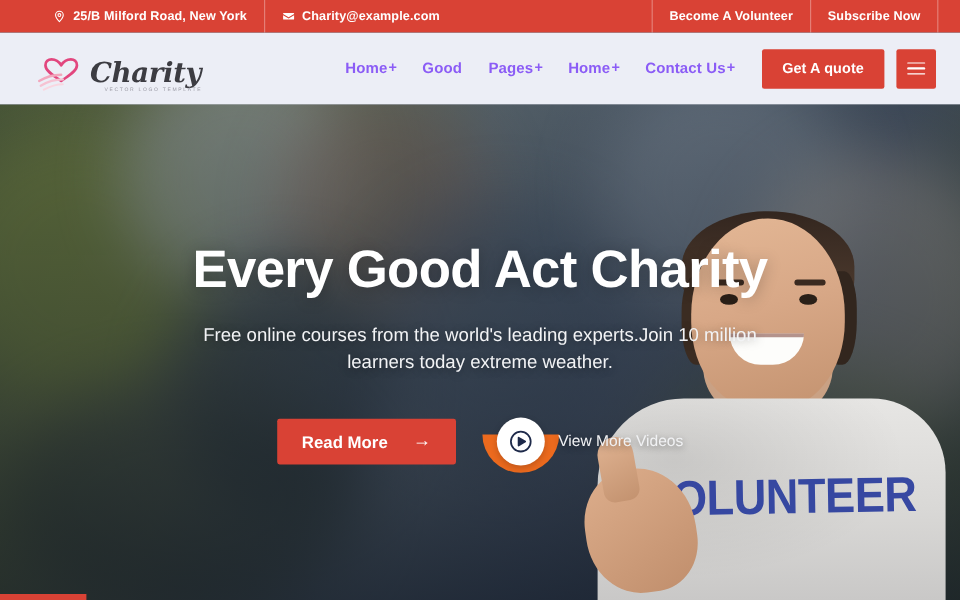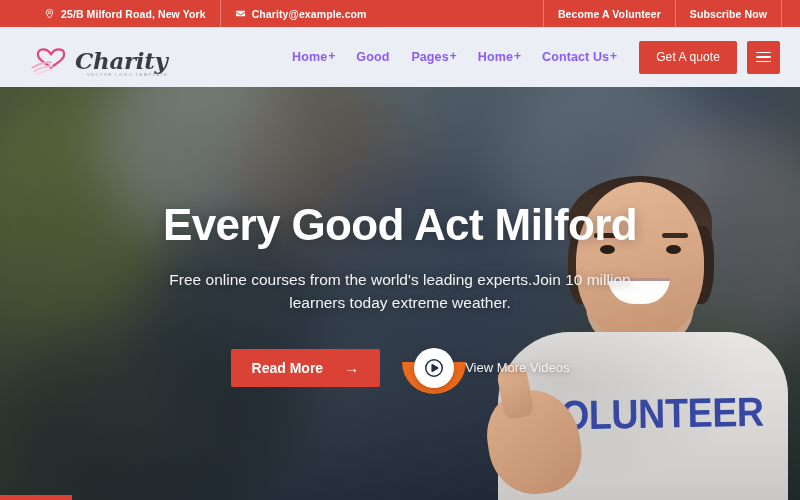--- a/index.html
+++ b/index.html
@@ -59,21 +59,21 @@
     letter-spacing:.1px; white-space:nowrap; cursor:pointer;
   }
   .nav-plus { font-size:12px; font-weight:bold; margin-left:1px; line-height:1; }
 
   .quote-btn {
     margin-left:22px;
     background:#d94235; color:#fff;
     border:none; border-radius:2px;
     height:33px; padding:0 17px;
     font-family:"Liberation Sans", sans-serif;
-    font-size:12px; font-weight:normal; letter-spacing:.1px;
+    font-size:12px; font-weight:bold; letter-spacing:.1px;
     cursor:pointer; white-space:nowrap;
   }
   .burger {
     margin-left:10px; width:33px; height:33px;
     background:#d94235; border:none; border-radius:2px;
     display:flex; flex-direction:column; align-items:center; justify-content:center;
     gap:3px; cursor:pointer;
   }
   .burger i { display:block; width:15px; height:1.6px; background:#fff; border-radius:1px; }
 
@@ -304,21 +304,21 @@
       <div class="p-eye" style="left:176px; bottom:246px;"></div>
       <div class="p-smile"></div>
       <div class="p-shirt"></div>
       <div class="p-shirt-shadow"></div>
       <div class="p-volunteer">VOLUNTEER</div>
       <div class="p-thumb"></div>
       <div class="p-thumb-up"></div>
     </div>
 
     <div class="hero-content">
-      <h1 class="hero-title">Every Good Act Milford</h1>
+      <h1 class="hero-title">Every Good Act Charity</h1>
       <p class="hero-sub">Free online courses from the world's leading experts.Join 10 million learners today extreme weather.</p>
 
       <div class="hero-actions">
         <button class="read-more">
           <span>Read More</span>
           <span class="rm-arrow">→</span>
         </button>
 
         <div class="video-wrap">
           <div class="video-orange"></div>

